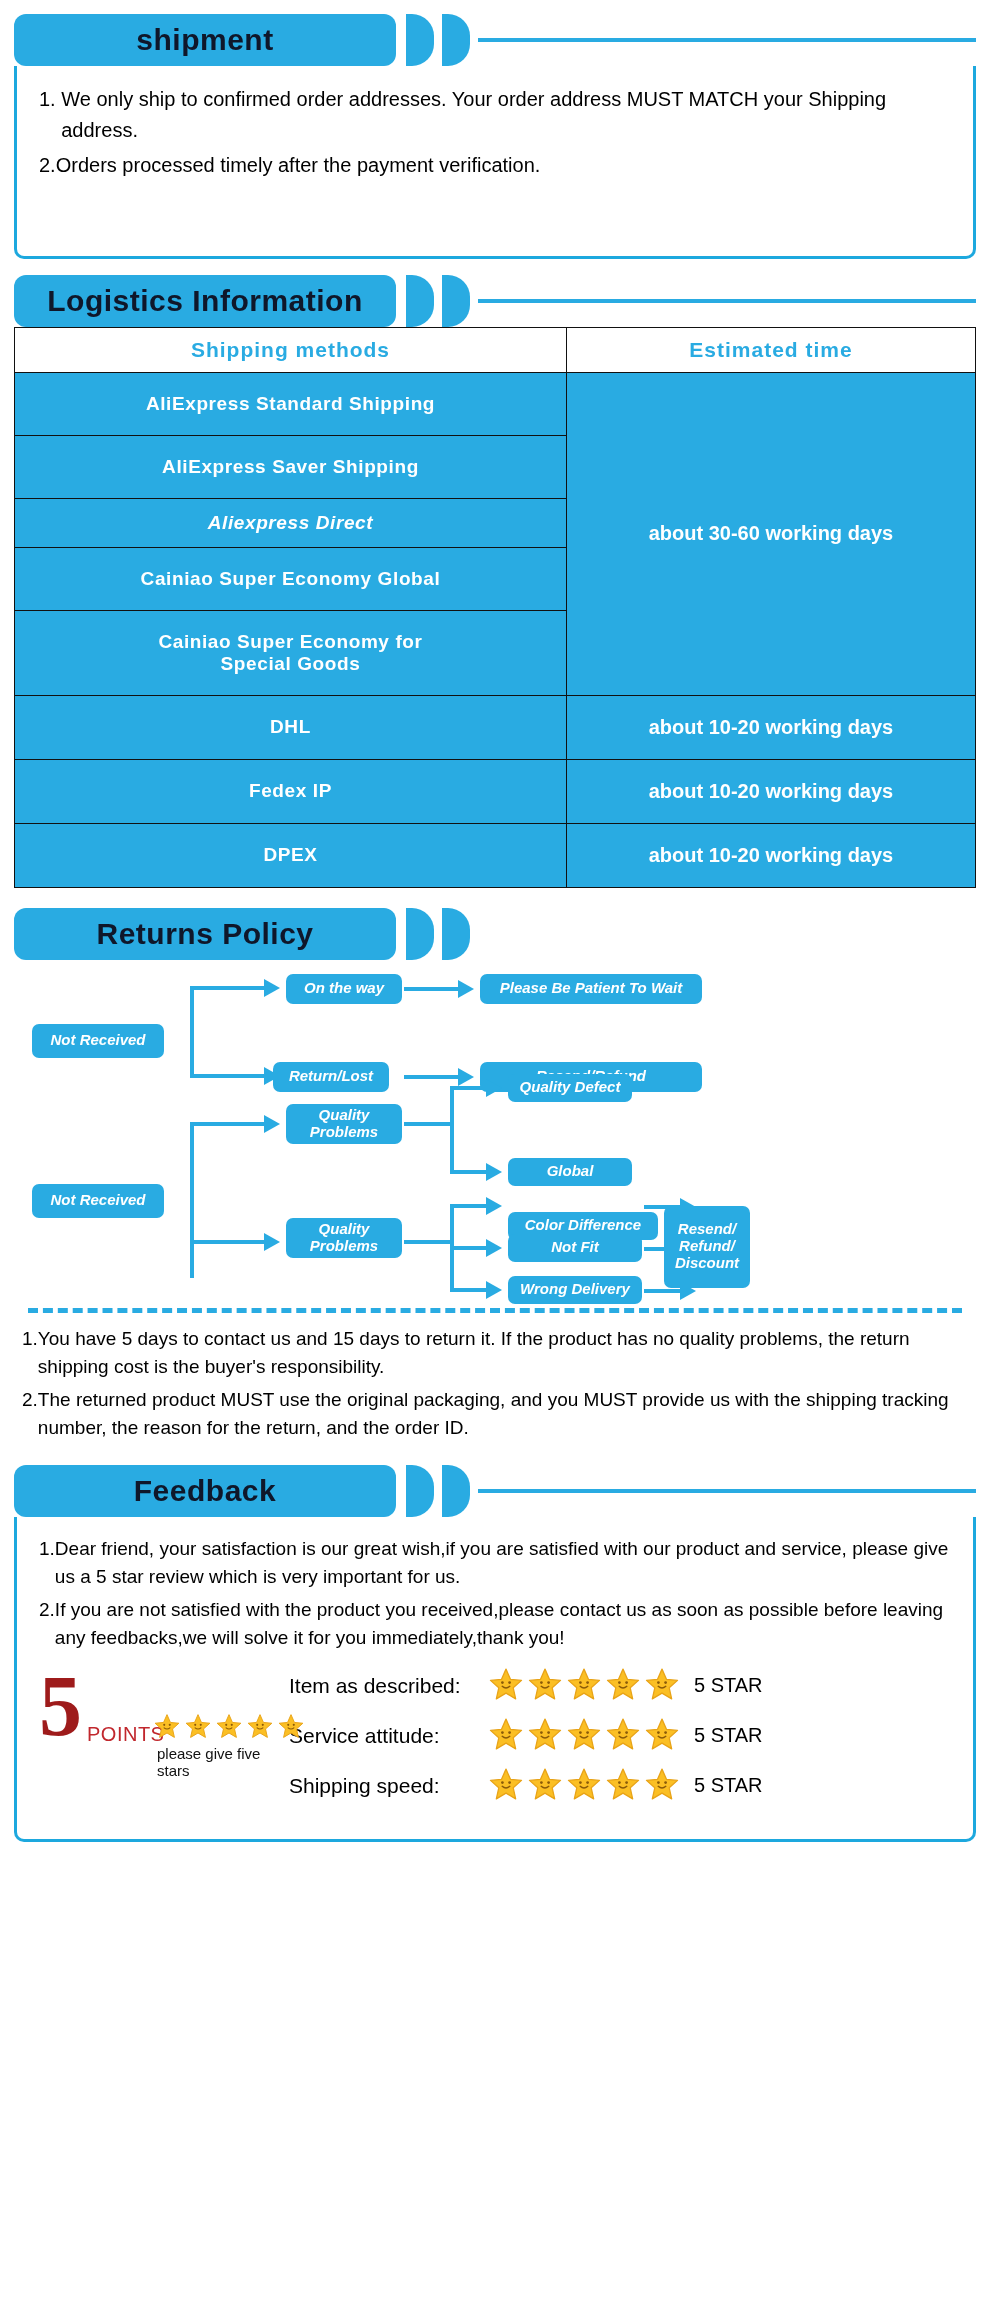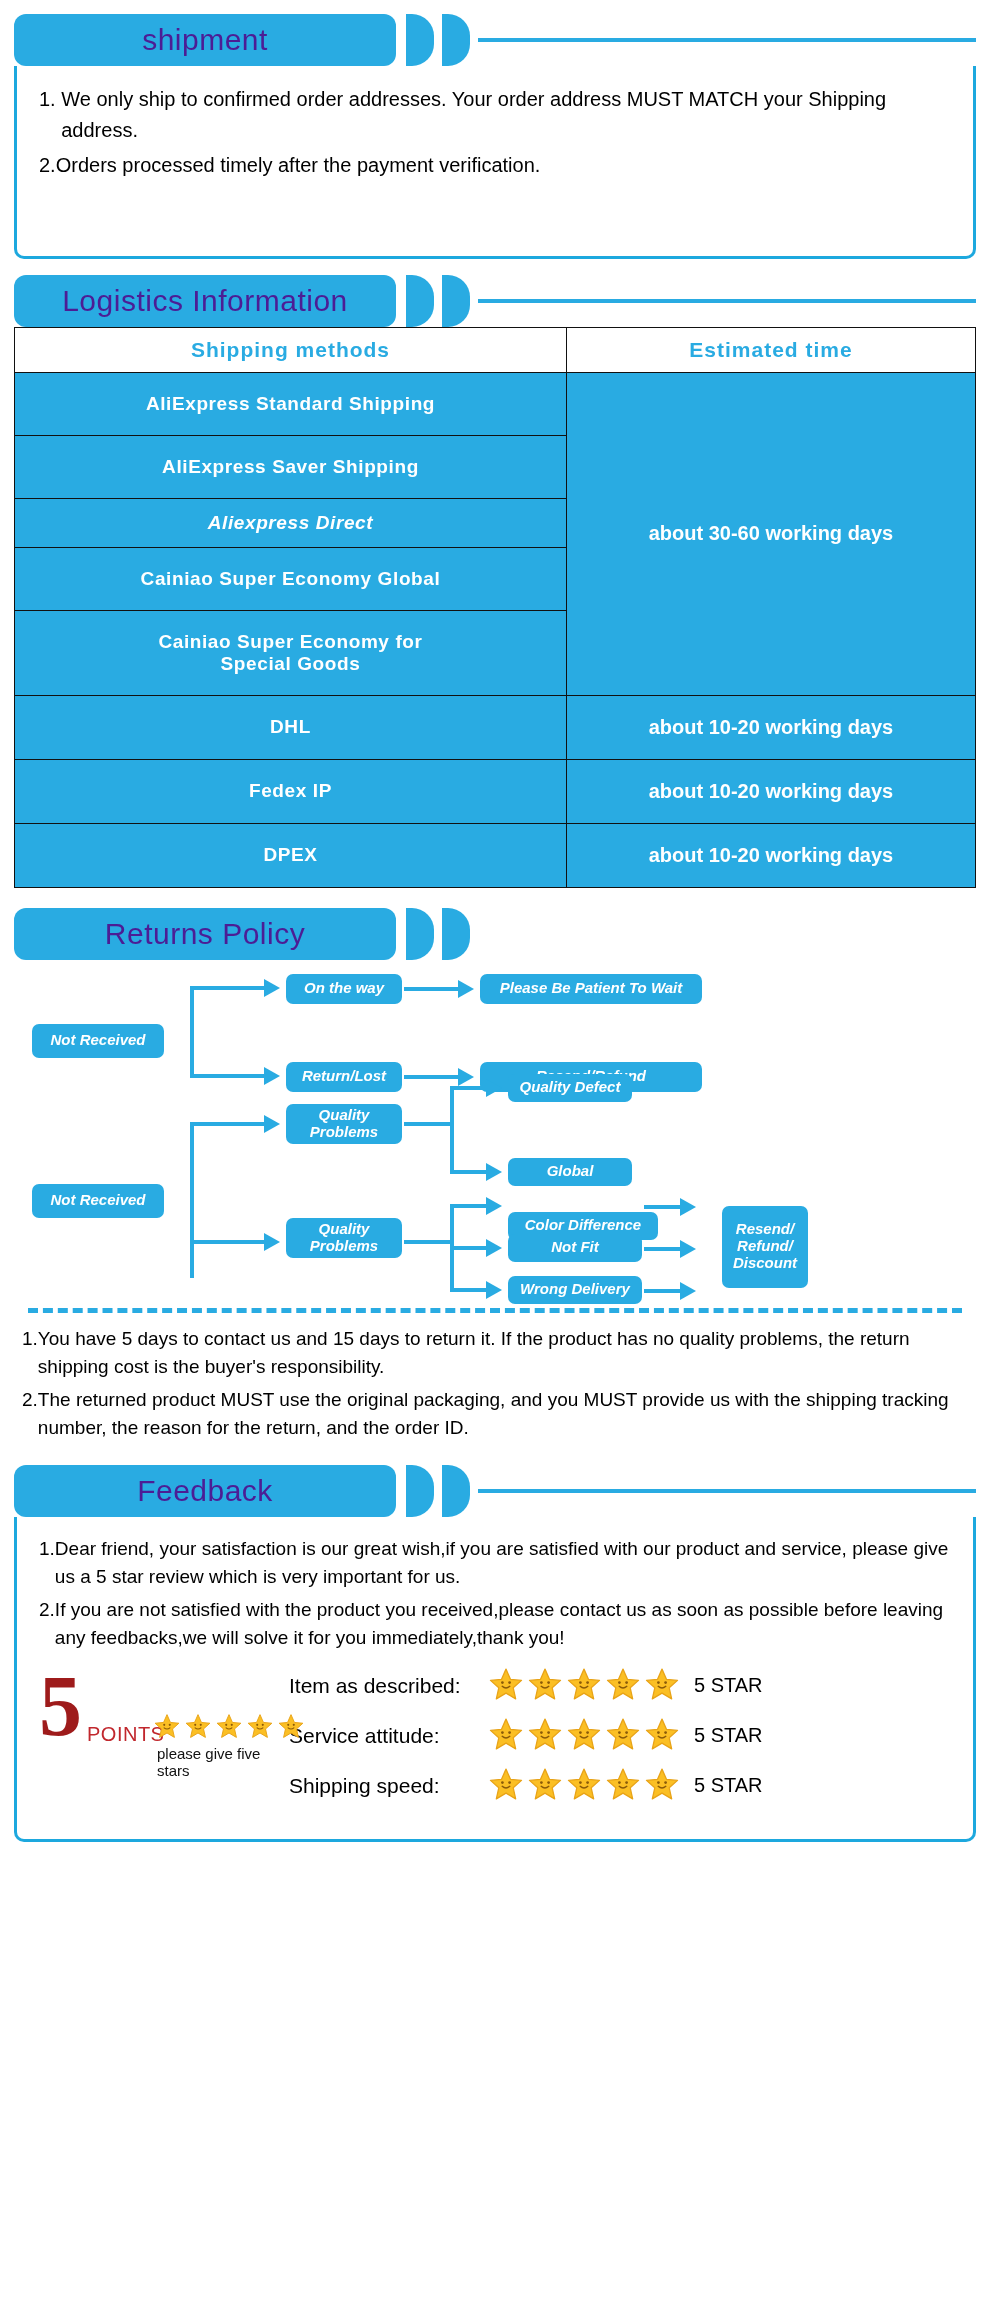--- a/index.html
+++ b/index.html
@@ -8,21 +8,21 @@
 
   
   .section{position:relative;margin:0 24px 0 14px;}
   .sec-body{
     border:3px solid #1da8de;border-top:none;border-radius:0 0 10px 10px;
     padding:18px 22px 22px 22px;
   }
   .sec-head{position:relative;height:52px;display:flex;align-items:stretch;}
   .sec-head .tag{
     background:#29ABE2;border-radius:12px;display:flex;align-items:center;
-    justify-content:center;color:#4c1d95;font-weight:normal;padding:0 26px;
+    justify-content:center;color:#0f172a;font-weight:bold;padding:0 26px;
     min-width:330px;letter-spacing:.5px;
   }
   .sec-head .pill{width:28px;background:#29ABE2;border-radius:0 22px 22px 0;margin-left:10px;}
   .sec-head .pill.p2{margin-left:8px;}
   .sec-head .rule{flex:1;align-self:center;height:4px;background:#29ABE2;margin-left:8px;}
   .sec-head .tag span{font-size:30px;}
 
   
   .txt{font-size:20px;line-height:1.55;}
   .li{display:flex;margin-bottom:4px;}
@@ -165,21 +165,21 @@
     <div class="flow">
 
       <div class="node" style="left:18px;top:56px;width:132px;height:34px;">Not Received</div>
       <div class="ln v" style="left:176px;top:18px;height:92px;"></div>
       <div class="ln h" style="left:176px;top:18px;width:76px;"></div>
       <div class="ln h" style="left:176px;top:106px;width:76px;"></div>
       <div class="arw" style="left:250px;top:11px;"></div>
       <div class="arw" style="left:250px;top:99px;"></div>
 
       <div class="node" style="left:272px;top:6px;width:116px;height:30px;">On the way</div>
-      <div class="node" style="left:272px;top:94px;width:116px;height:30px;">Return/Lost</div>
+      <div class="node" style="left:259px;top:94px;width:116px;height:30px;">Return/Lost</div>
 
       <div class="ln h" style="left:390px;top:19px;width:56px;"></div>
       <div class="ln h" style="left:390px;top:107px;width:56px;"></div>
       <div class="arw" style="left:444px;top:12px;"></div>
       <div class="arw" style="left:444px;top:100px;"></div>
 
       <div class="node" style="left:466px;top:6px;width:222px;height:30px;">Please Be Patient To Wait</div>
       <div class="node" style="left:466px;top:94px;width:222px;height:30px;">Resend/Refund</div>
 
       <div class="node" style="left:18px;top:216px;width:132px;height:34px;">Not Received</div>
@@ -216,21 +216,21 @@
       <div class="node" style="left:494px;top:266px;width:134px;height:28px;">Not Fit</div>
       <div class="node" style="left:494px;top:308px;width:134px;height:28px;">Wrong Delivery</div>
 
       <div class="ln h" style="left:630px;top:237px;width:38px;"></div>
       <div class="ln h" style="left:630px;top:279px;width:38px;"></div>
       <div class="ln h" style="left:630px;top:321px;width:38px;"></div>
       <div class="arw" style="left:666px;top:230px;"></div>
       <div class="arw" style="left:666px;top:272px;"></div>
       <div class="arw" style="left:666px;top:314px;"></div>
 
-      <div class="node" style="left:708px;top:238px;width:86px;height:82px;white-space:pre-line;">Resend/
+      <div class="node" style="left:650px;top:238px;width:86px;height:82px;white-space:pre-line;">Resend/
 Refund/
 Discount</div>
     </div>
 
     <hr class="dashed">
 
     <div class="ret-txt">
       <div class="li">
         <div class="num">1.</div>
         <div class="bd">You have 5 days to contact us and 15 days to return it. If the product has no quality problems, the return shipping cost is the buyer's responsibility.</div>

